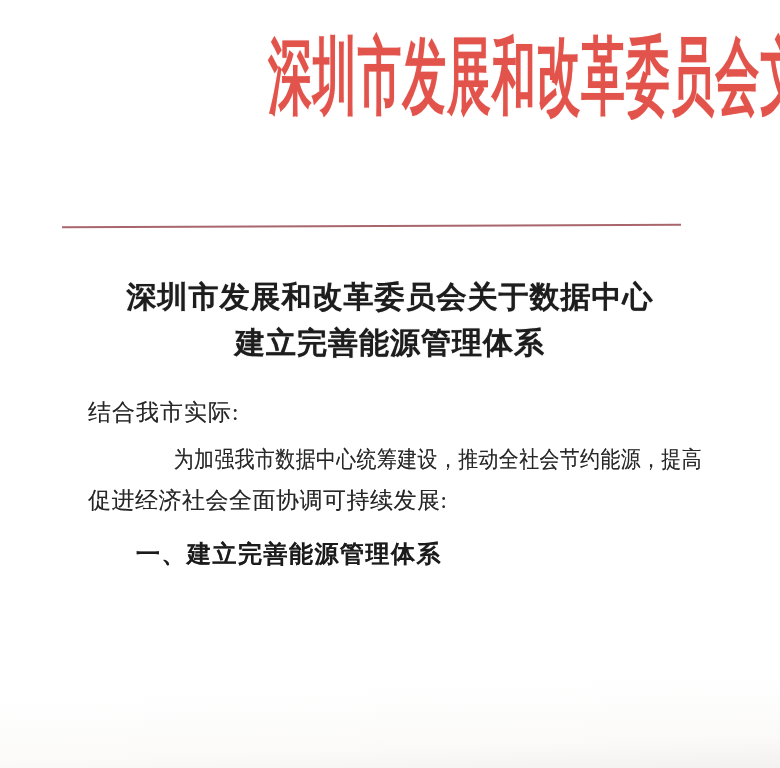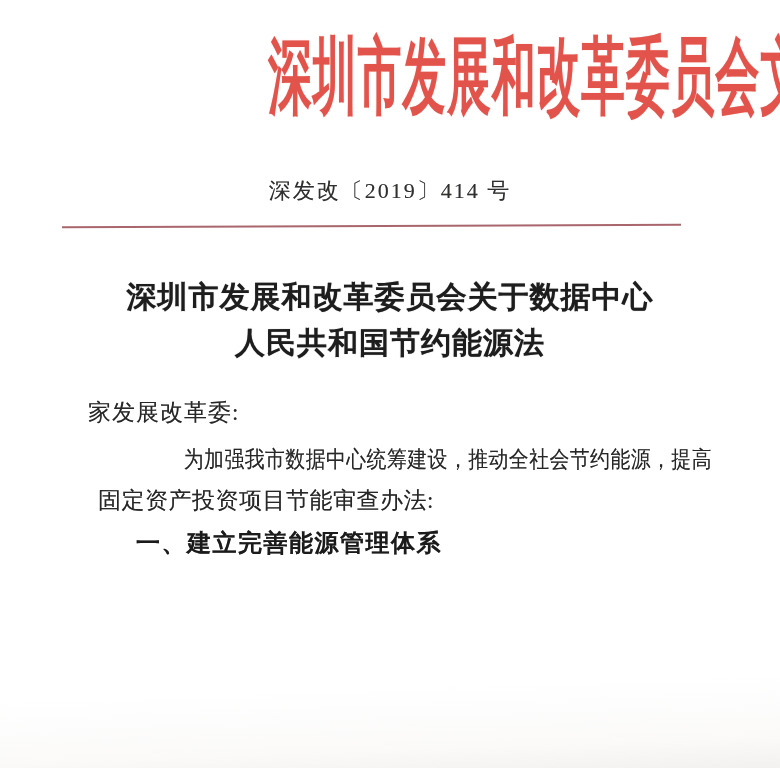--- a/index.html
+++ b/index.html
@@ -93,63 +93,61 @@
   }
   .salutation {
     letter-spacing: 1px;
   }
   .paragraph {
     margin-top: 6px;
   }
   .para-line {
     white-space: nowrap;
     letter-spacing: 0.5px;
-    margin-left: 10px;
   }
   .para-line:first-child {
     text-indent: 2em;
   }
   .para-line .line-inner {
     display: inline-block;
     transform-origin: left center;
   }
   .section-heading {
-    margin-top: 1px;
+    margin-top: 12px;
     text-indent: 2em;
     font-family: "Liberation Sans", "DejaVu Sans", sans-serif;
     font-weight: 700;
     font-size: 24px;
     line-height: 41px;
     letter-spacing: 1.5px;
     color: #1b1b1b;
     text-shadow: 0 0 0.6px rgba(0,0,0,0.5);
   }
 </style>
 </head>
 <body>
 
 <div class="page">
 
   <div class="agency-header">
     <span class="stretch">深圳市发展和改革委员会文件</span>
   </div>
 
-  <div class="doc-number">深发改〔2019〕414 号</div>
 
   <div class="red-divider"></div>
 
   <div class="doc-title">
     <div>深圳市发展和改革委员会关于数据中心</div>
-    <div>人民共和国节约能源法</div>
+    <div>建立完善能源管理体系</div>
   </div>
 
   <div class="doc-body">
-    <div class="salutation">家发展改革委:</div>
+    <div class="salutation">结合我市实际:</div>
 
     <div class="paragraph">
         <div class="para-line fit"><span class="line-inner" style="transform: scaleX(0.864536);">为加强我市数据中心统筹建设，推动全社会节约能源，提高</span></div>
-        <div class="para-line"><span class="line-inner">固定资产投资项目节能审查办法:</span></div>
+        <div class="para-line"><span class="line-inner">促进经济社会全面协调可持续发展:</span></div>
       </div>
 
     <div class="section-heading">一、建立完善能源管理体系</div>
   </div>
 
 </div>
 
 </body></html>

